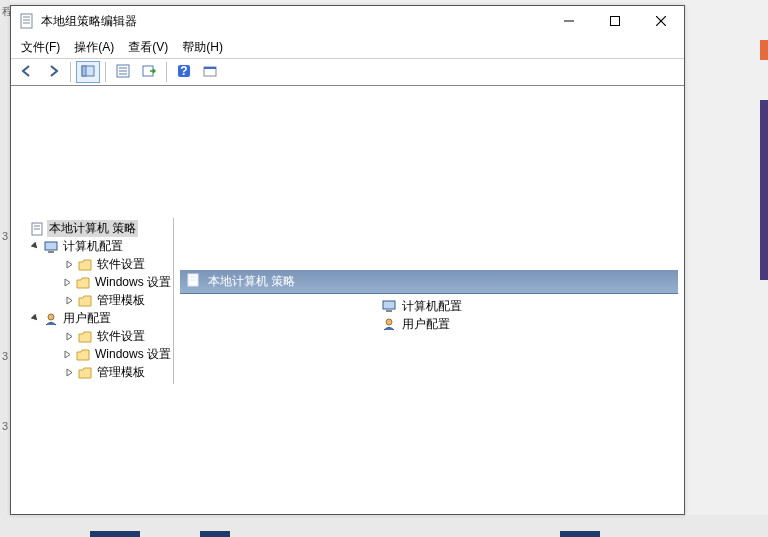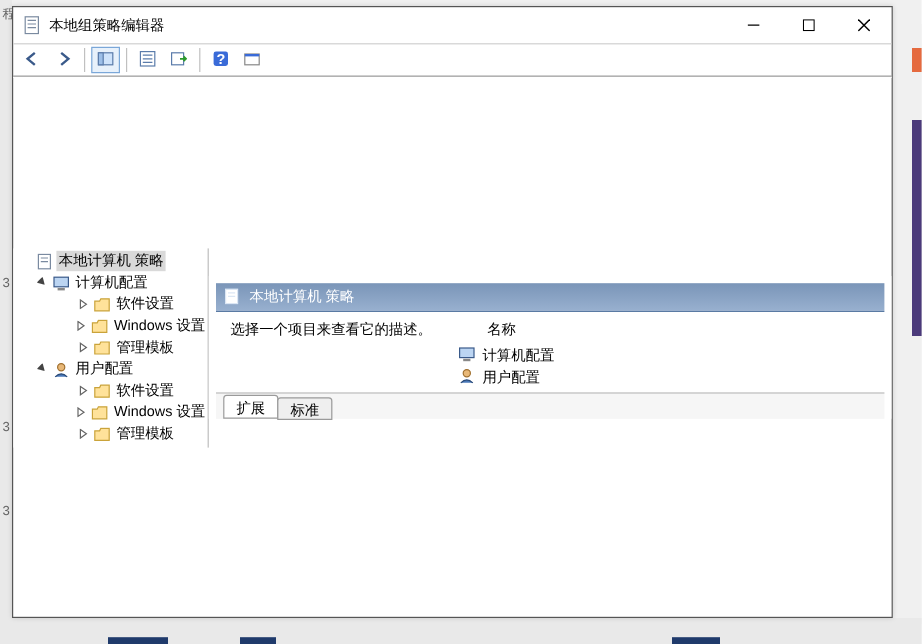--- a/index.html
+++ b/index.html
@@ -1,18 +1,18 @@
 <!DOCTYPE html>
 <html><head>
 <meta charset="utf-8">
 <style>
   * { box-sizing: border-box; margin: 0; padding: 0; font-family: "Microsoft YaHei", "Segoe UI", Tahoma, sans-serif; font-size: 12px; }
   body { background: #f0f0f0; width: 768px; height: 537px; position: relative; overflow: hidden; }
   .window {
-    position: absolute; left: 10px; top: 5px; width: 734px; height: 510px;
+    position: absolute; left: 10px; top: 5px; width: 675px; height: 510px;
     background: #fff; border: 1px solid #555; box-shadow: 0 0 4px rgba(0,0,0,.15);
     display: flex; flex-direction: column;
   }
   
   .titlebar { height: 30px; display: flex; align-items: center; padding: 0 0 0 8px; color: #000; }
   .titlebar .app-icon { width: 16px; height: 16px; margin-right: 6px; }
   .titlebar .title { flex: 0 0 auto; font-size: 12px; }
   .titlebar .spacer { flex: 1; }
   .winbtn { width: 46px; height: 30px; display: flex; align-items: center; justify-content: center; cursor: default; }
   
@@ -100,20 +100,26 @@
         </svg>
     </div>
     <div class="winbtn close">
       <svg width="10" height="10">
           <line x1="0" y1="0" x2="10" y2="10" stroke="currentColor" stroke-width="1.2"></line>
           <line x1="10" y1="0" x2="0" y2="10" stroke="currentColor" stroke-width="1.2"></line>
         </svg>
     </div>
   </div>
 
+  <div class="menubar">
+    <span class="menuitem">文件(F)</span>
+    <span class="menuitem">操作(A)</span>
+    <span class="menuitem">查看(V)</span>
+    <span class="menuitem">帮助(H)</span>
+  </div>
 
   <div class="toolbar">
     <div class="tbtn">
         <span><svg width="14" height="14">
             <path d="M9 2 L3 7 L9 12" fill="none" stroke="#3a5a8a" stroke-width="2"></path>
           </svg></span>
       </div>
     <div class="tbtn">
         <span><svg width="14" height="14">
             <path d="M5 2 L11 7 L5 12" fill="none" stroke="#3a5a8a" stroke-width="2"></path>
@@ -280,42 +286,34 @@
 
     <div class="rightpane">
       <div style="padding:6px 6px 0 6px; flex:1; display:flex; flex-direction:column;">
         <div class="header-bar">
           <span class="hicon"><svg width="14" height="14">
                 <rect x="2" y="1" width="10" height="12" fill="#fff" stroke="#dbe6f4"></rect>
                 <line x1="4" y1="4" x2="10" y2="4" stroke="#dbe6f4"></line>
                 <line x1="4" y1="7" x2="10" y2="7" stroke="#dbe6f4"></line>
               </svg></span>
           <span>本地计算机 策略</span>
-        </div>
-        <div class="desc-row">
-          <span class="desc">选择一个项目来查看它的描述。</span>
-          <span class="col-head" style="margin-left:10px;">名称</span>
         </div>
         <div class="listarea">
           <div class="list-item">
             <span class="licon"><svg width="14" height="14">
                   <rect x="1" y="2" width="12" height="8" fill="#bcd5f2" stroke="#3a5a8a"></rect>
                   <rect x="4" y="11" width="6" height="2" fill="#888"></rect>
                 </svg></span>
             <span>计算机配置</span>
           </div>
           <div class="list-item">
             <span class="licon"><svg width="14" height="14">
                   <circle cx="7" cy="5" r="3" fill="#e8b878" stroke="#a07030"></circle>
                   <path d="M2 13 Q7 8 12 13" fill="#4a78b8" stroke="#2a4a78"></path>
                 </svg></span>
             <span>用户配置</span>
           </div>
         </div>
         <div style="flex:1"></div>
-        <div class="tabstrip">
-          <div class="tab">扩展</div>
-          <div class="tab inactive">标准</div>
-        </div>
       </div>
     </div>
   </div>
 </div>
 
 </body></html>

